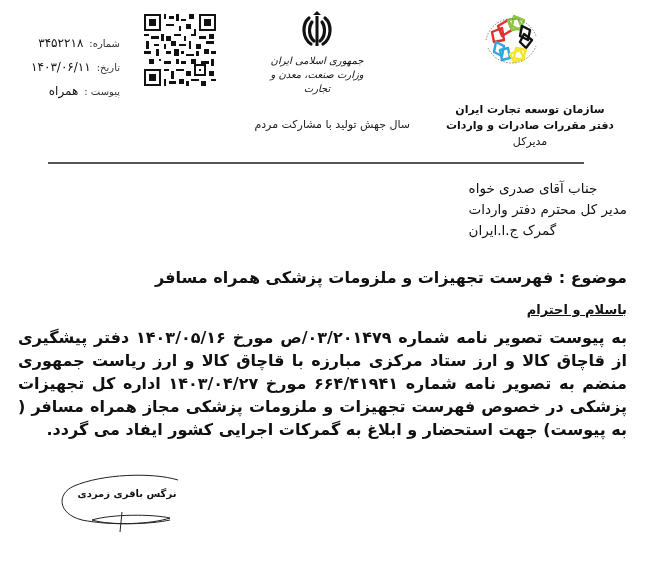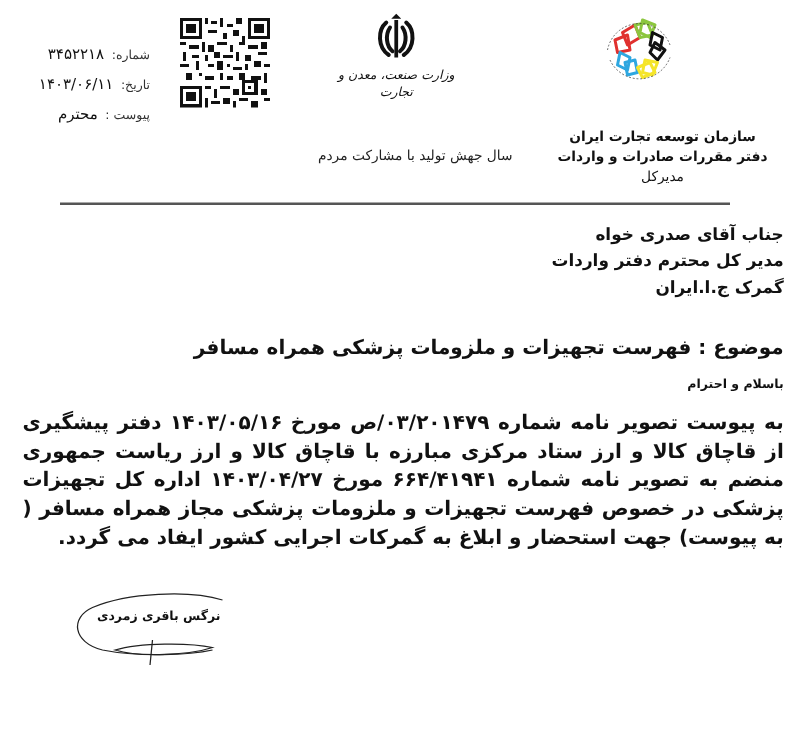--- a/index.html
+++ b/index.html
@@ -9,42 +9,42 @@
   .meta-row { display:flex; flex-direction:row; align-items:baseline; height:24px; white-space:nowrap; }
   .meta-label { font-size:10px; color:#333; margin-left:6px; }
   .meta-val { font-weight:normal; font-size:12px; letter-spacing:0.5px; }
   .qr { left:144px; top:14px; width:72px; height:72px; }
   .emblem { left:262px; top:10px; width:110px; text-align:center; }
   .emblem-line { font-family:"DejaVu Serif", serif; font-size:10px; font-style:italic; line-height:14px; direction:rtl; }
   .motto { left:210px; top:118px; width:200px; text-align:right; direction:rtl; font-size:11px; color:#222; }
   .org-logo { left:468px; top:6px; width:86px; height:72px; }
   .org-text { left:430px; top:78px; width:200px; text-align:center; direction:rtl; font-size:11px; line-height:16px; color:#111; font-weight:bold;margin-top:24px; }
   .rule { left:48px; top:162px; width:536px; height:2px; background:#555; }
-  .addressee { right:22px; top:178px; direction:rtl; text-align:right; font-weight:bold; font-size:13.5px; line-height:21px; }
+  .addressee { right:22px; top:178px; direction:rtl; text-align:left; font-weight:normal; font-size:13.5px; line-height:21px; }
   .subject { right:22px; top:268px; direction:rtl; text-align:right; font-weight:bold; font-size:16px; }
-  .greeting { right:22px; top:302px; direction:rtl; text-align:right; font-weight:bold; font-size:10px; }
+  .greeting { right:22px; top:302px; direction:rtl; text-align:right; font-weight:bold; font-size:13px;text-decoration:underline; }
   .body-text { left:18px; right:22px; top:326px; direction:rtl; text-align:justify; text-align-last:right; font-size:16px; line-height:23px; color:#111;font-weight:bold; }
   .sig-wrap { left:52px; top:470px; width:140px; height:70px; }
   .sig-name { position:absolute; left:14px; top:18px; width:122px; text-align:center; direction:rtl; font-weight:bold; font-size:10px; }
 </style>
 </head>
 <body>
 
 <div class="abs meta">
   <div class="meta-row">
     <span class="meta-label">شماره:</span>
     <span class="meta-val">۳۴۵۲۲۱۸</span>
   </div>
   <div class="meta-row">
     <span class="meta-label">تاریخ:</span>
     <span class="meta-val">۱۴۰۳/۰۶/۱۱</span>
   </div>
   <div class="meta-row">
     <span class="meta-label">پیوست :</span>
-    <span class="meta-val">محترم</span>
+    <span class="meta-val">همراه</span>
   </div>
 </div>
 
 <div class="abs qr">
   <svg width="72" height="72" viewBox="0 0 29 29" shape-rendering="crispEdges">
     <rect width="29" height="29" fill="#fff"></rect>
     <g fill="#111">
       <rect x="0" y="0" width="7" height="7"></rect>
         <rect x="1" y="1" width="5" height="5" fill="#fff"></rect>
         <rect x="2" y="2" width="3" height="3"></rect>
@@ -122,20 +122,21 @@
   <svg width="34" height="40" viewBox="0 0 34 40">
     <g fill="none" stroke="#111" stroke-width="3.2" stroke-linecap="round">
       <path d="M9 8 C2 14, 2 28, 11 34"></path>
       <path d="M25 8 C32 14, 32 28, 23 34"></path>
       <path d="M12 12 C8 18, 9 27, 14 31"></path>
       <path d="M22 12 C26 18, 25 27, 20 31"></path>
     </g>
     <rect x="15.5" y="6" width="3" height="30" fill="#111"></rect>
     <path d="M13 5 L17 1 L21 5 Z" fill="#111"></path>
   </svg>
+  <div class="emblem-line">جمهوری اسلامی ایران</div>
   <div class="emblem-line">وزارت صنعت، معدن و تجارت</div>
 </div>
 
 <div class="abs motto">سال جهش تولید با مشارکت مردم</div>
 
 <div class="abs org-logo">
   <svg width="86" height="72" viewBox="0 0 86 72">
     <g fill="none" stroke-width="2.4" stroke-linejoin="round">
       <path d="M30 20 L40 14 L44 24 L34 30 Z" stroke="#e0312f"></path>
       <path d="M24 26 L34 22 L36 34 L26 36 Z" stroke="#e0312f"></path>

